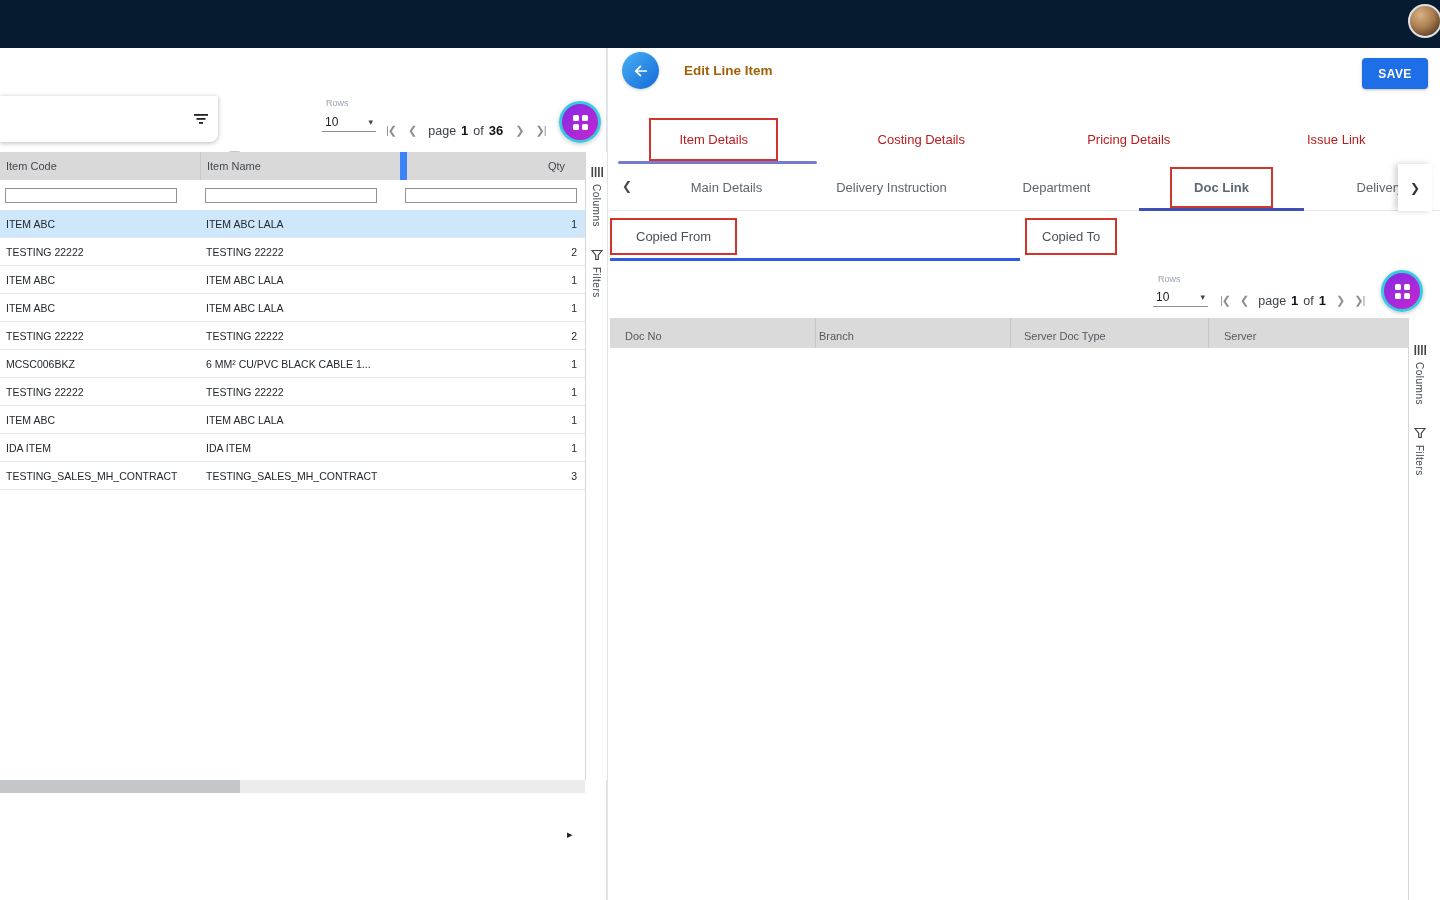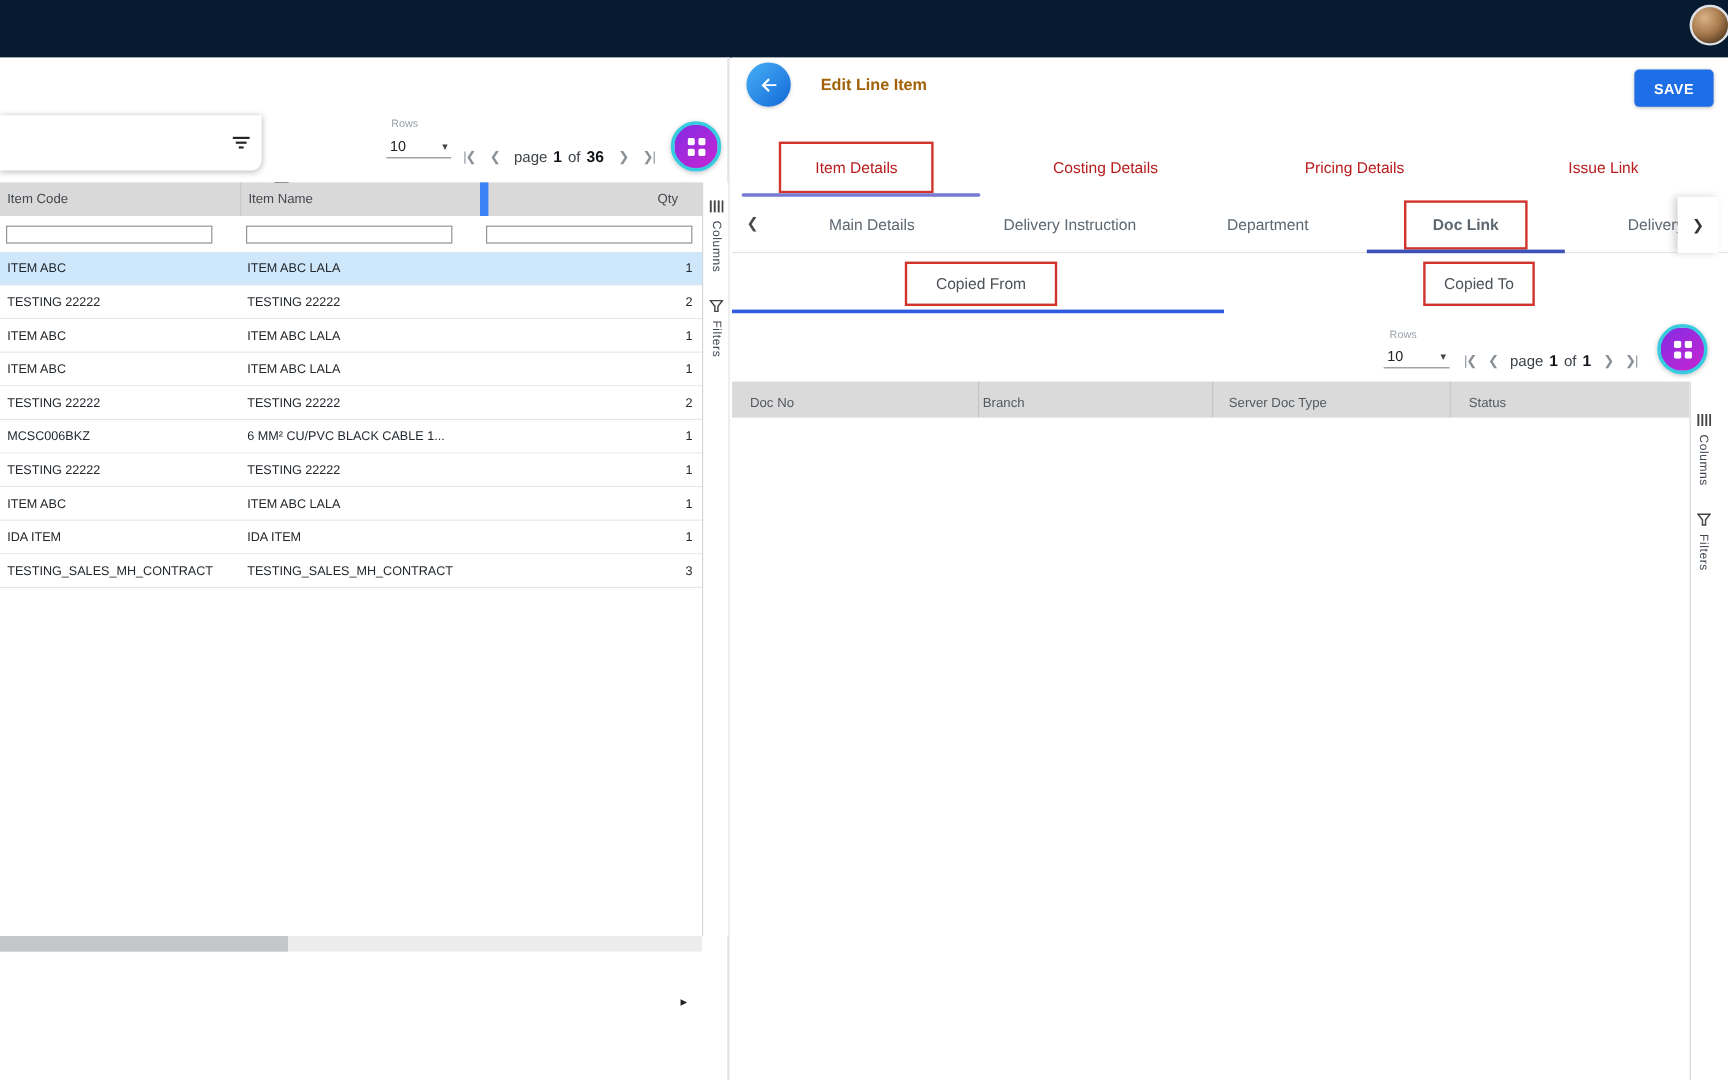--- a/index.html
+++ b/index.html
@@ -88,21 +88,21 @@
   .tabs2-inner { position:absolute; left:34px; top:0; width:796px; height:47px; display:flex; overflow:hidden; }
   .tab2 { flex:0 0 165px; display:flex; align-items:center; justify-content:center;
     font-size:13px; color:#5d6770; cursor:pointer; }
   .chev-l { position:absolute; left:12px; top:15px; font-size:12px; color:#4a4a4a; background:none; border:none; cursor:pointer; }
   .scrollbtn { position:absolute; left:788px; top:0; width:34px; height:47px; background:#fff;
     box-shadow:-3px 0 6px rgba(0,0,0,.18); display:flex; align-items:center; justify-content:center;
     border:none; cursor:pointer; font-size:12px; color:#333; }
   .u2 { left:529px; top:160px; width:165px; height:3px; background:#3f51b5; }
 
   .tabs3 { left:0; top:163px; width:830px; height:50px; display:flex; }
-  .tab3 { flex:1; display:flex; align-items:center; justify-content:center; font-size:13px;
+  .tab3 { flex:1; display:flex; align-items:center; font-size:13px;
     color:#4c5258; cursor:pointer; }
   .u3 { left:0; top:210px; width:410px; height:3px; background:#2e5be0; }
 
   .red { border:2px solid #d0342c; display:inline-flex; align-items:center; justify-content:center; }
   .red-a { padding:12px 28px; }
   .red-b { padding:11px 22px;font-weight:bold; }
   .red-c { padding:9px 24px; }
   .red-d { padding:9px 15px; }
 
   .thead2 { left:0; top:270px; width:798px; height:36px; background:#dadada; display:flex;
@@ -348,21 +348,21 @@
       <rect x="9" y="0" width="6" height="6" rx="1.5" fill="#fff"></rect>
       <rect x="0" y="9" width="6" height="6" rx="1.5" fill="#fff"></rect>
       <rect x="9" y="9" width="6" height="6" rx="1.5" fill="#fff"></rect>
     </svg>
   </div>
 
   <div class="abs thead2">
     <span class="hc h2c1">Doc No</span>
     <span class="hc h2c2">Branch</span>
     <span class="hc h2c3">Server Doc Type</span>
-    <span class="hc h2c4">Status</span>
+    <span class="hc h2c4">Server</span>
   </div>
 
   <div class="abs" style="left:0;top:300px;width:798px;height:552px;background:#fff;"></div>
 
   <div class="abs strip" style="left:798px;top:270px;width:22px;height:582px;padding-top:26px;">
     <div class="strip-group">
       <svg width="12" height="12" viewBox="0 0 12 12">
         <rect x="0.5" y="1" width="1.6" height="10" fill="#444"></rect>
         <rect x="3.8" y="1" width="1.6" height="10" fill="#444"></rect>
         <rect x="7.1" y="1" width="1.6" height="10" fill="#444"></rect>

